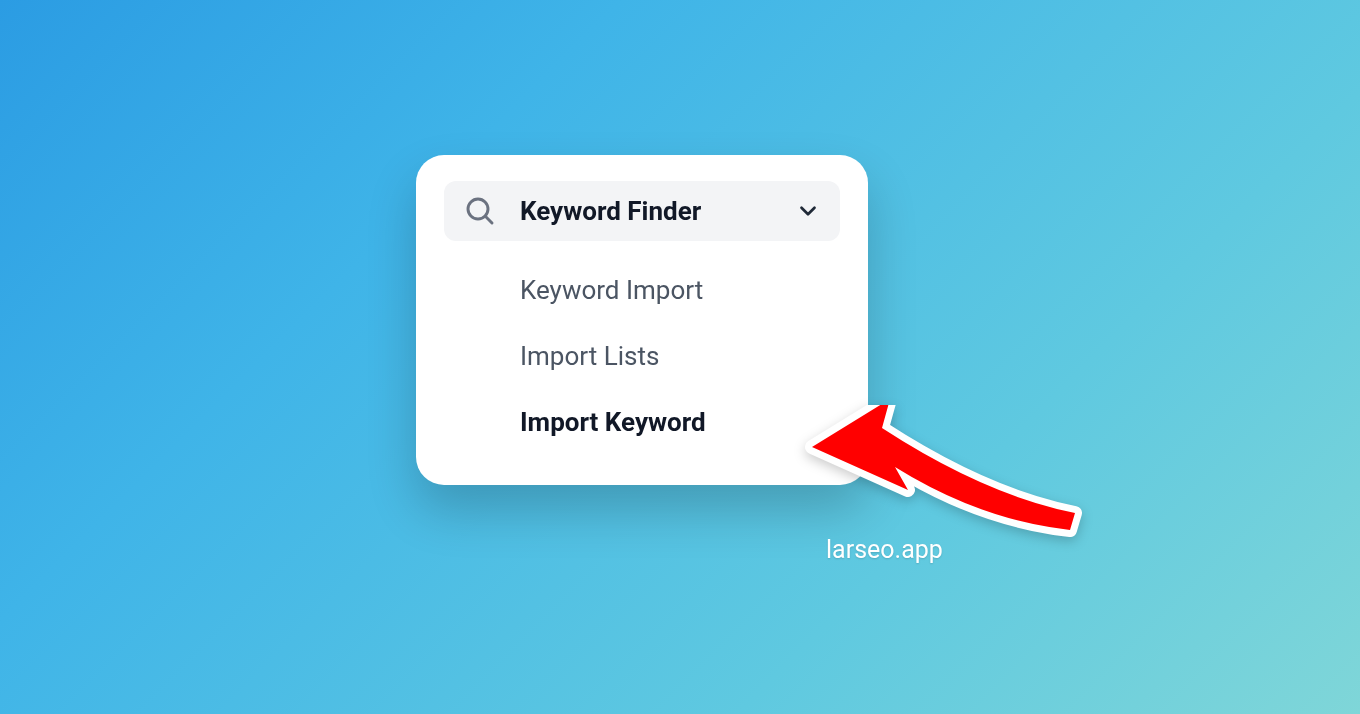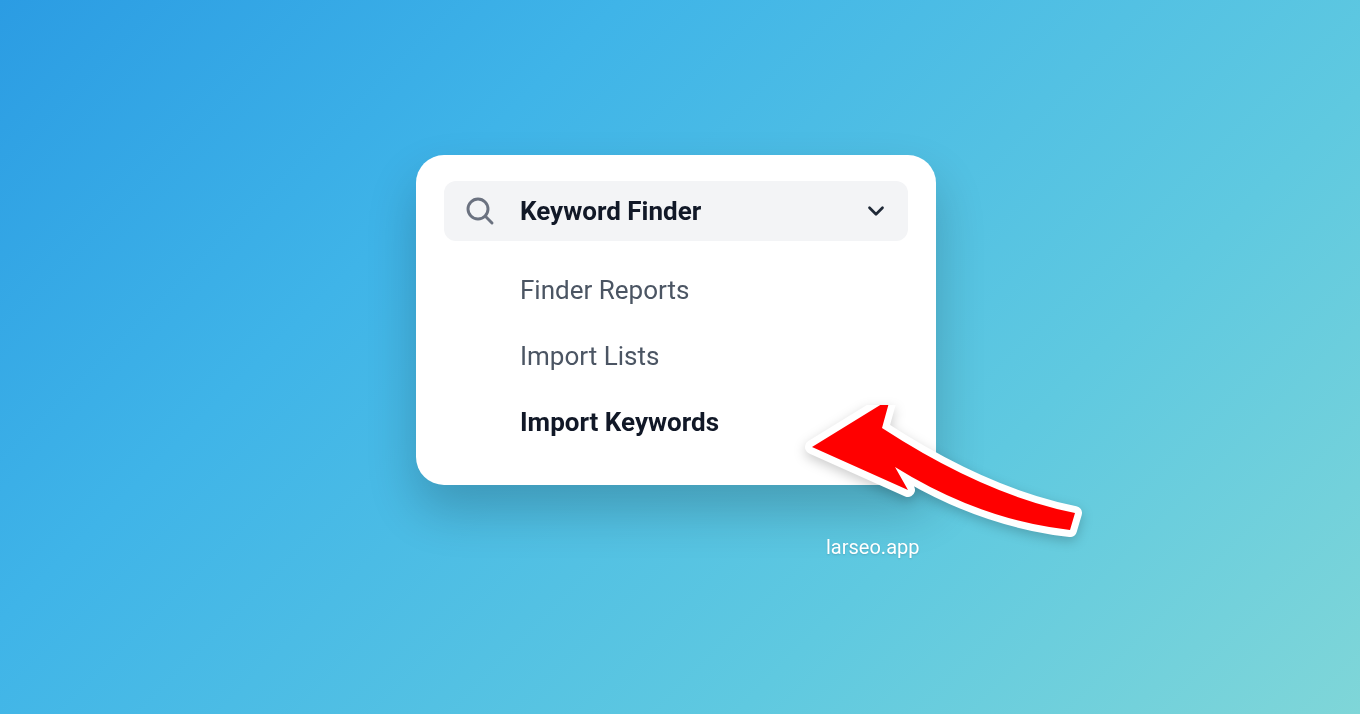--- a/index.html
+++ b/index.html
@@ -14,21 +14,21 @@
       background: linear-gradient(135deg, #2b9ce3 0%, #3fb4e8 30%, #5fc9e0 70%, #7fd6d8 100%);
       font-family: -apple-system, BlinkMacSystemFont, "Segoe UI", Roboto, Helvetica, Arial, sans-serif;
       position: relative;
       overflow: hidden;
     }
     
     .card {
       position: absolute;
       left: 416px;
       top: 155px;
-      width: 520px;
+      width: 452px;
       background: #ffffff;
       border-radius: 28px;
       padding: 26px 28px 30px 28px;
       box-shadow: 0 25px 50px rgba(0, 0, 0, 0.2);
     }
     
     .header-row {
       display: flex;
       align-items: center;
       background: #f3f4f6;
@@ -82,21 +82,21 @@
       left: 800px;
       top: 405px;
       pointer-events: none;
       filter: drop-shadow(0 4px 6px rgba(0, 0, 0, 0.2));
     }
     
     .caption {
       position: absolute;
       left: 826px;
       top: 535px;
-      font-size: 20px;
+      font-size: 25px;
       color: #ffffff;
       font-weight: 400;
       text-shadow: 0 1px 2px rgba(0, 0, 0, 0.15);
     }
   </style>
 </head>
 <body>
 
 <div class="card">
   <div class="header-row">
@@ -108,29 +108,29 @@
     </span>
     <span class="header-label">Keyword Finder</span>
     <span class="chevron-icon">
       <svg width="26" height="26" viewBox="0 0 24 24" fill="none" stroke="currentColor" stroke-width="2.5" stroke-linecap="round" stroke-linejoin="round">
         <polyline points="6 9 12 15 18 9"></polyline>
       </svg>
     </span>
   </div>
 
   <div class="menu-item">
-    <span>Finder Reports</span>
+    <span>Keyword Import</span>
   </div>
 
   <div class="menu-item">
     <span>Import Lists</span>
   </div>
 
   <div class="menu-item active">
-    <span>Import Keywords</span>
+    <span>Import Keyword</span>
   </div>
 </div>
 
 <div class="arrow-annotation">
   <svg width="290" height="160" viewBox="0 0 290 160">
     <defs>
       <path id="arrowpath" d="M 270 125 Q 180 115 95 62 L 108 85 L 12 42 L 90 -6 L 82 23 Q 185 90 275 108 Z"></path>
     </defs>
     <use href="#arrowpath" fill="#ffffff" stroke="#ffffff" stroke-width="14" stroke-linejoin="round"></use>
     <use href="#arrowpath" fill="#ff0000"></use>

